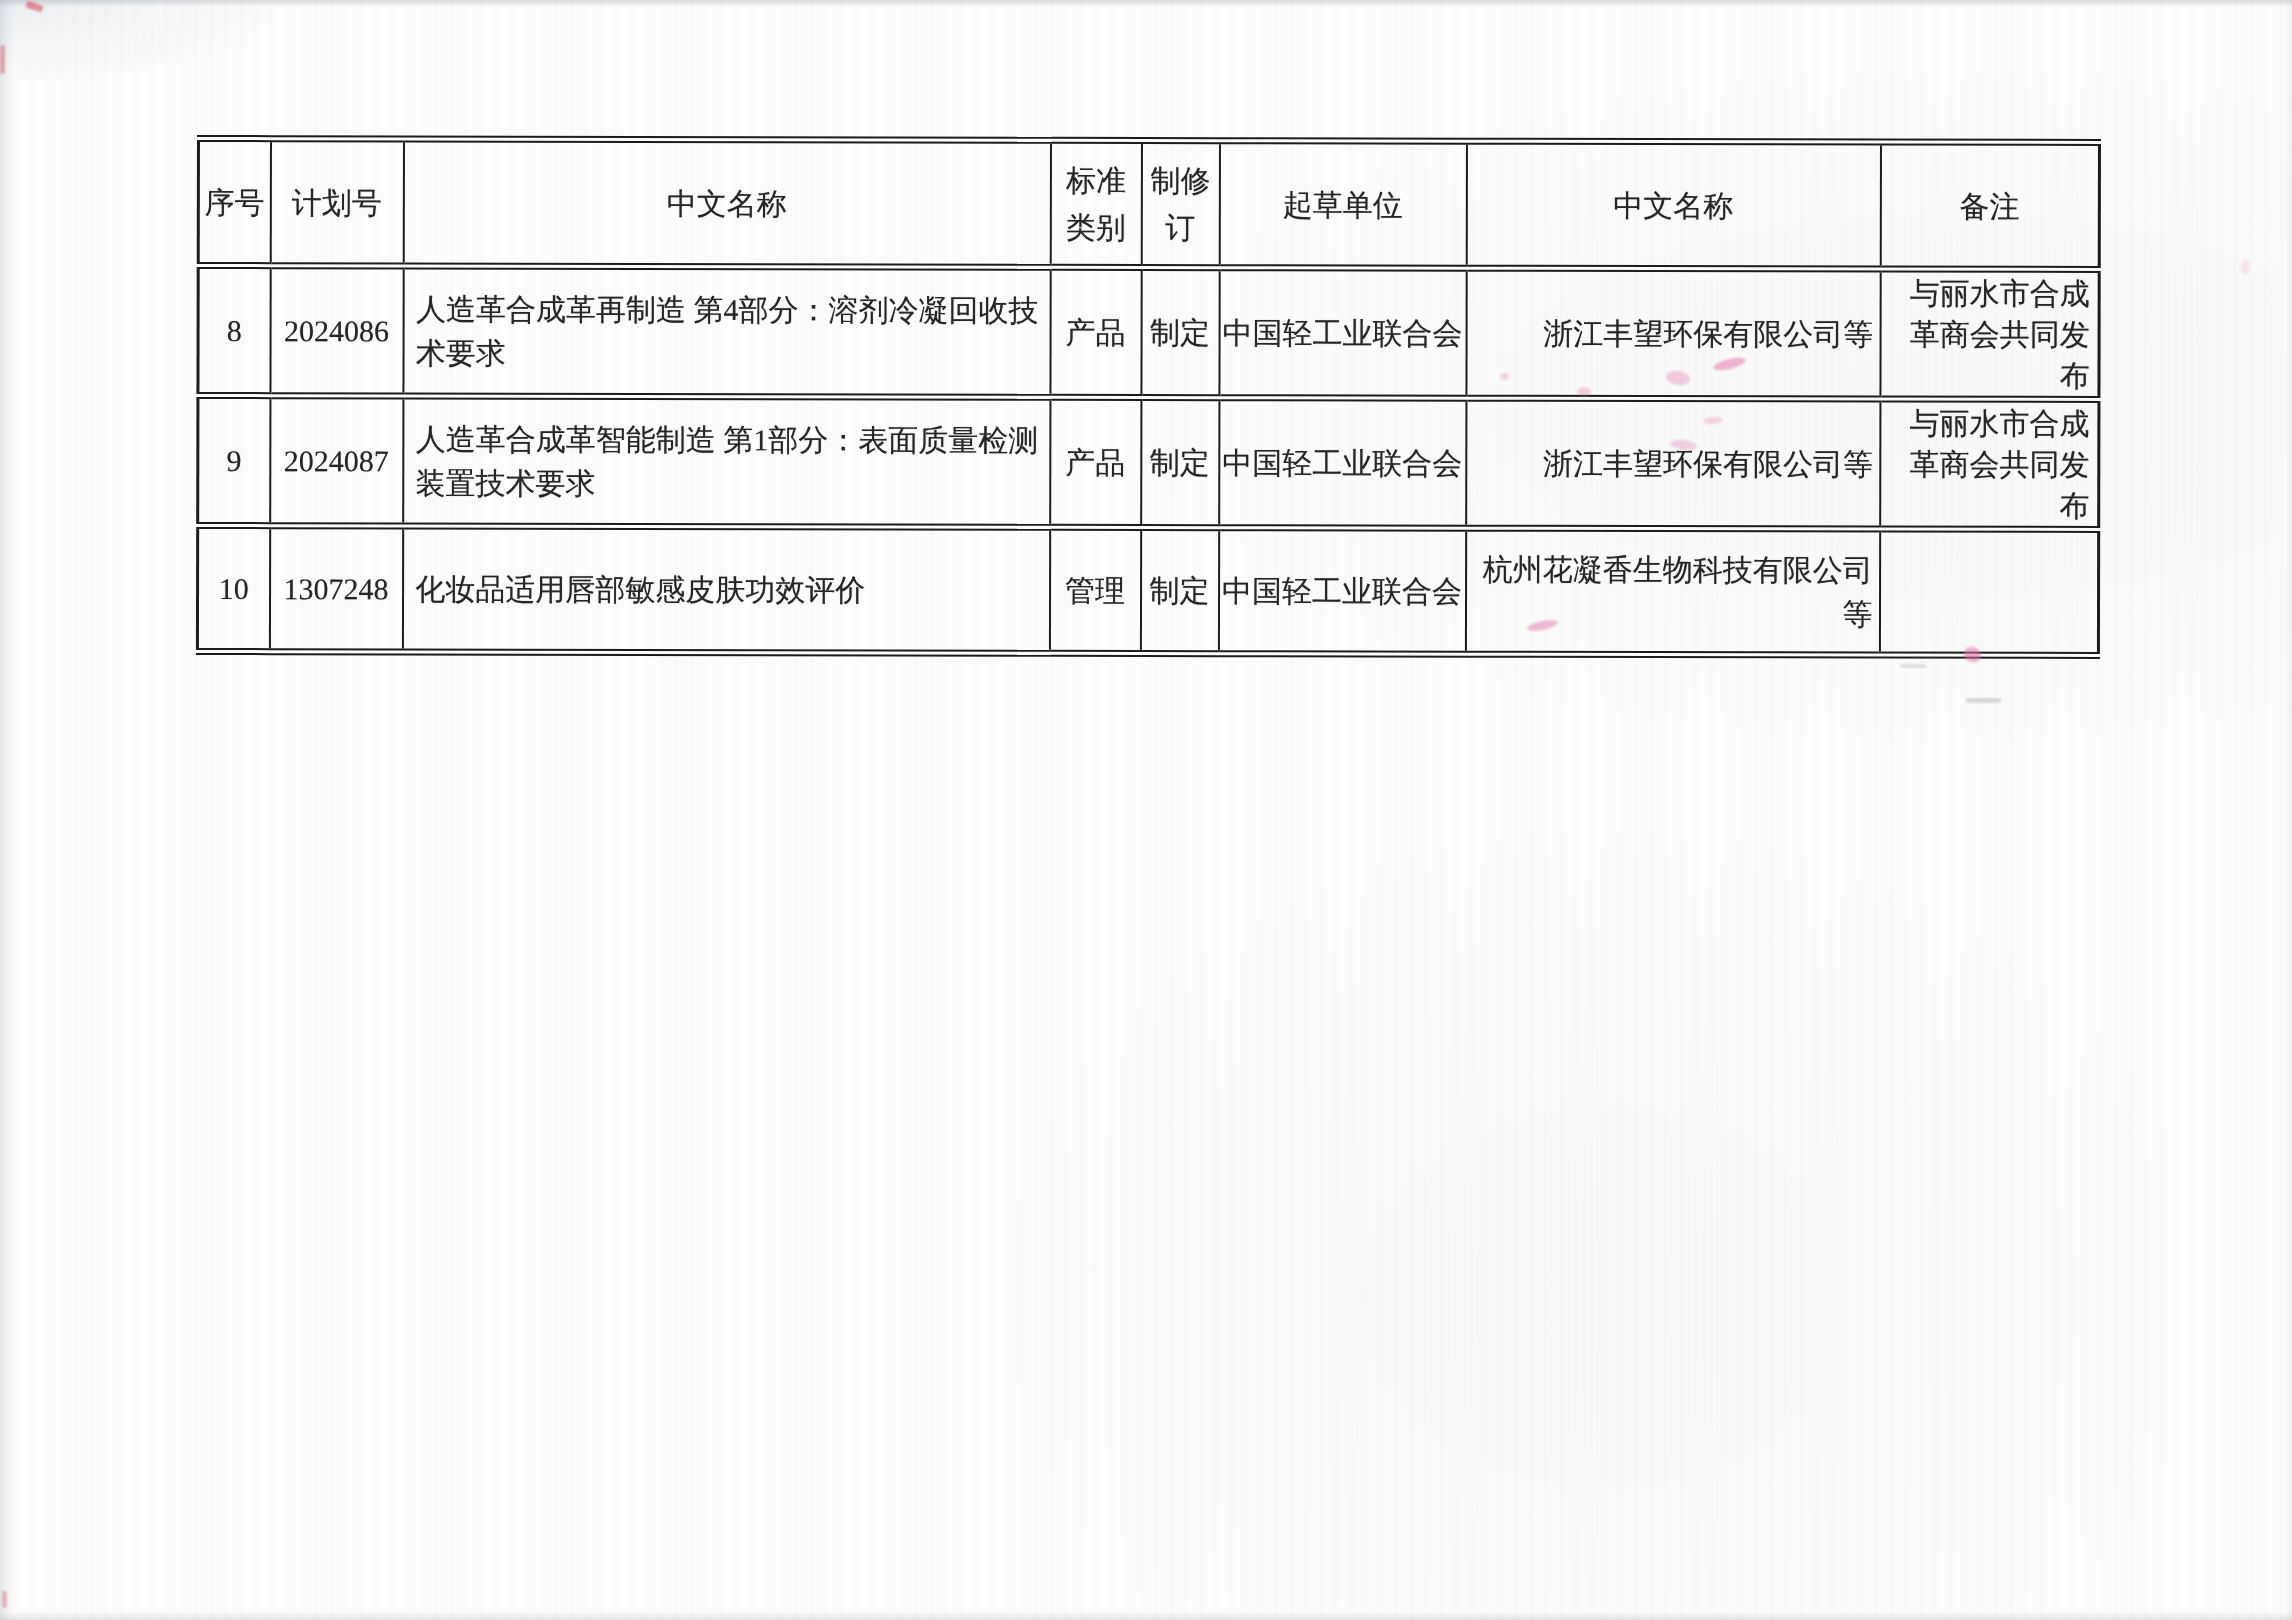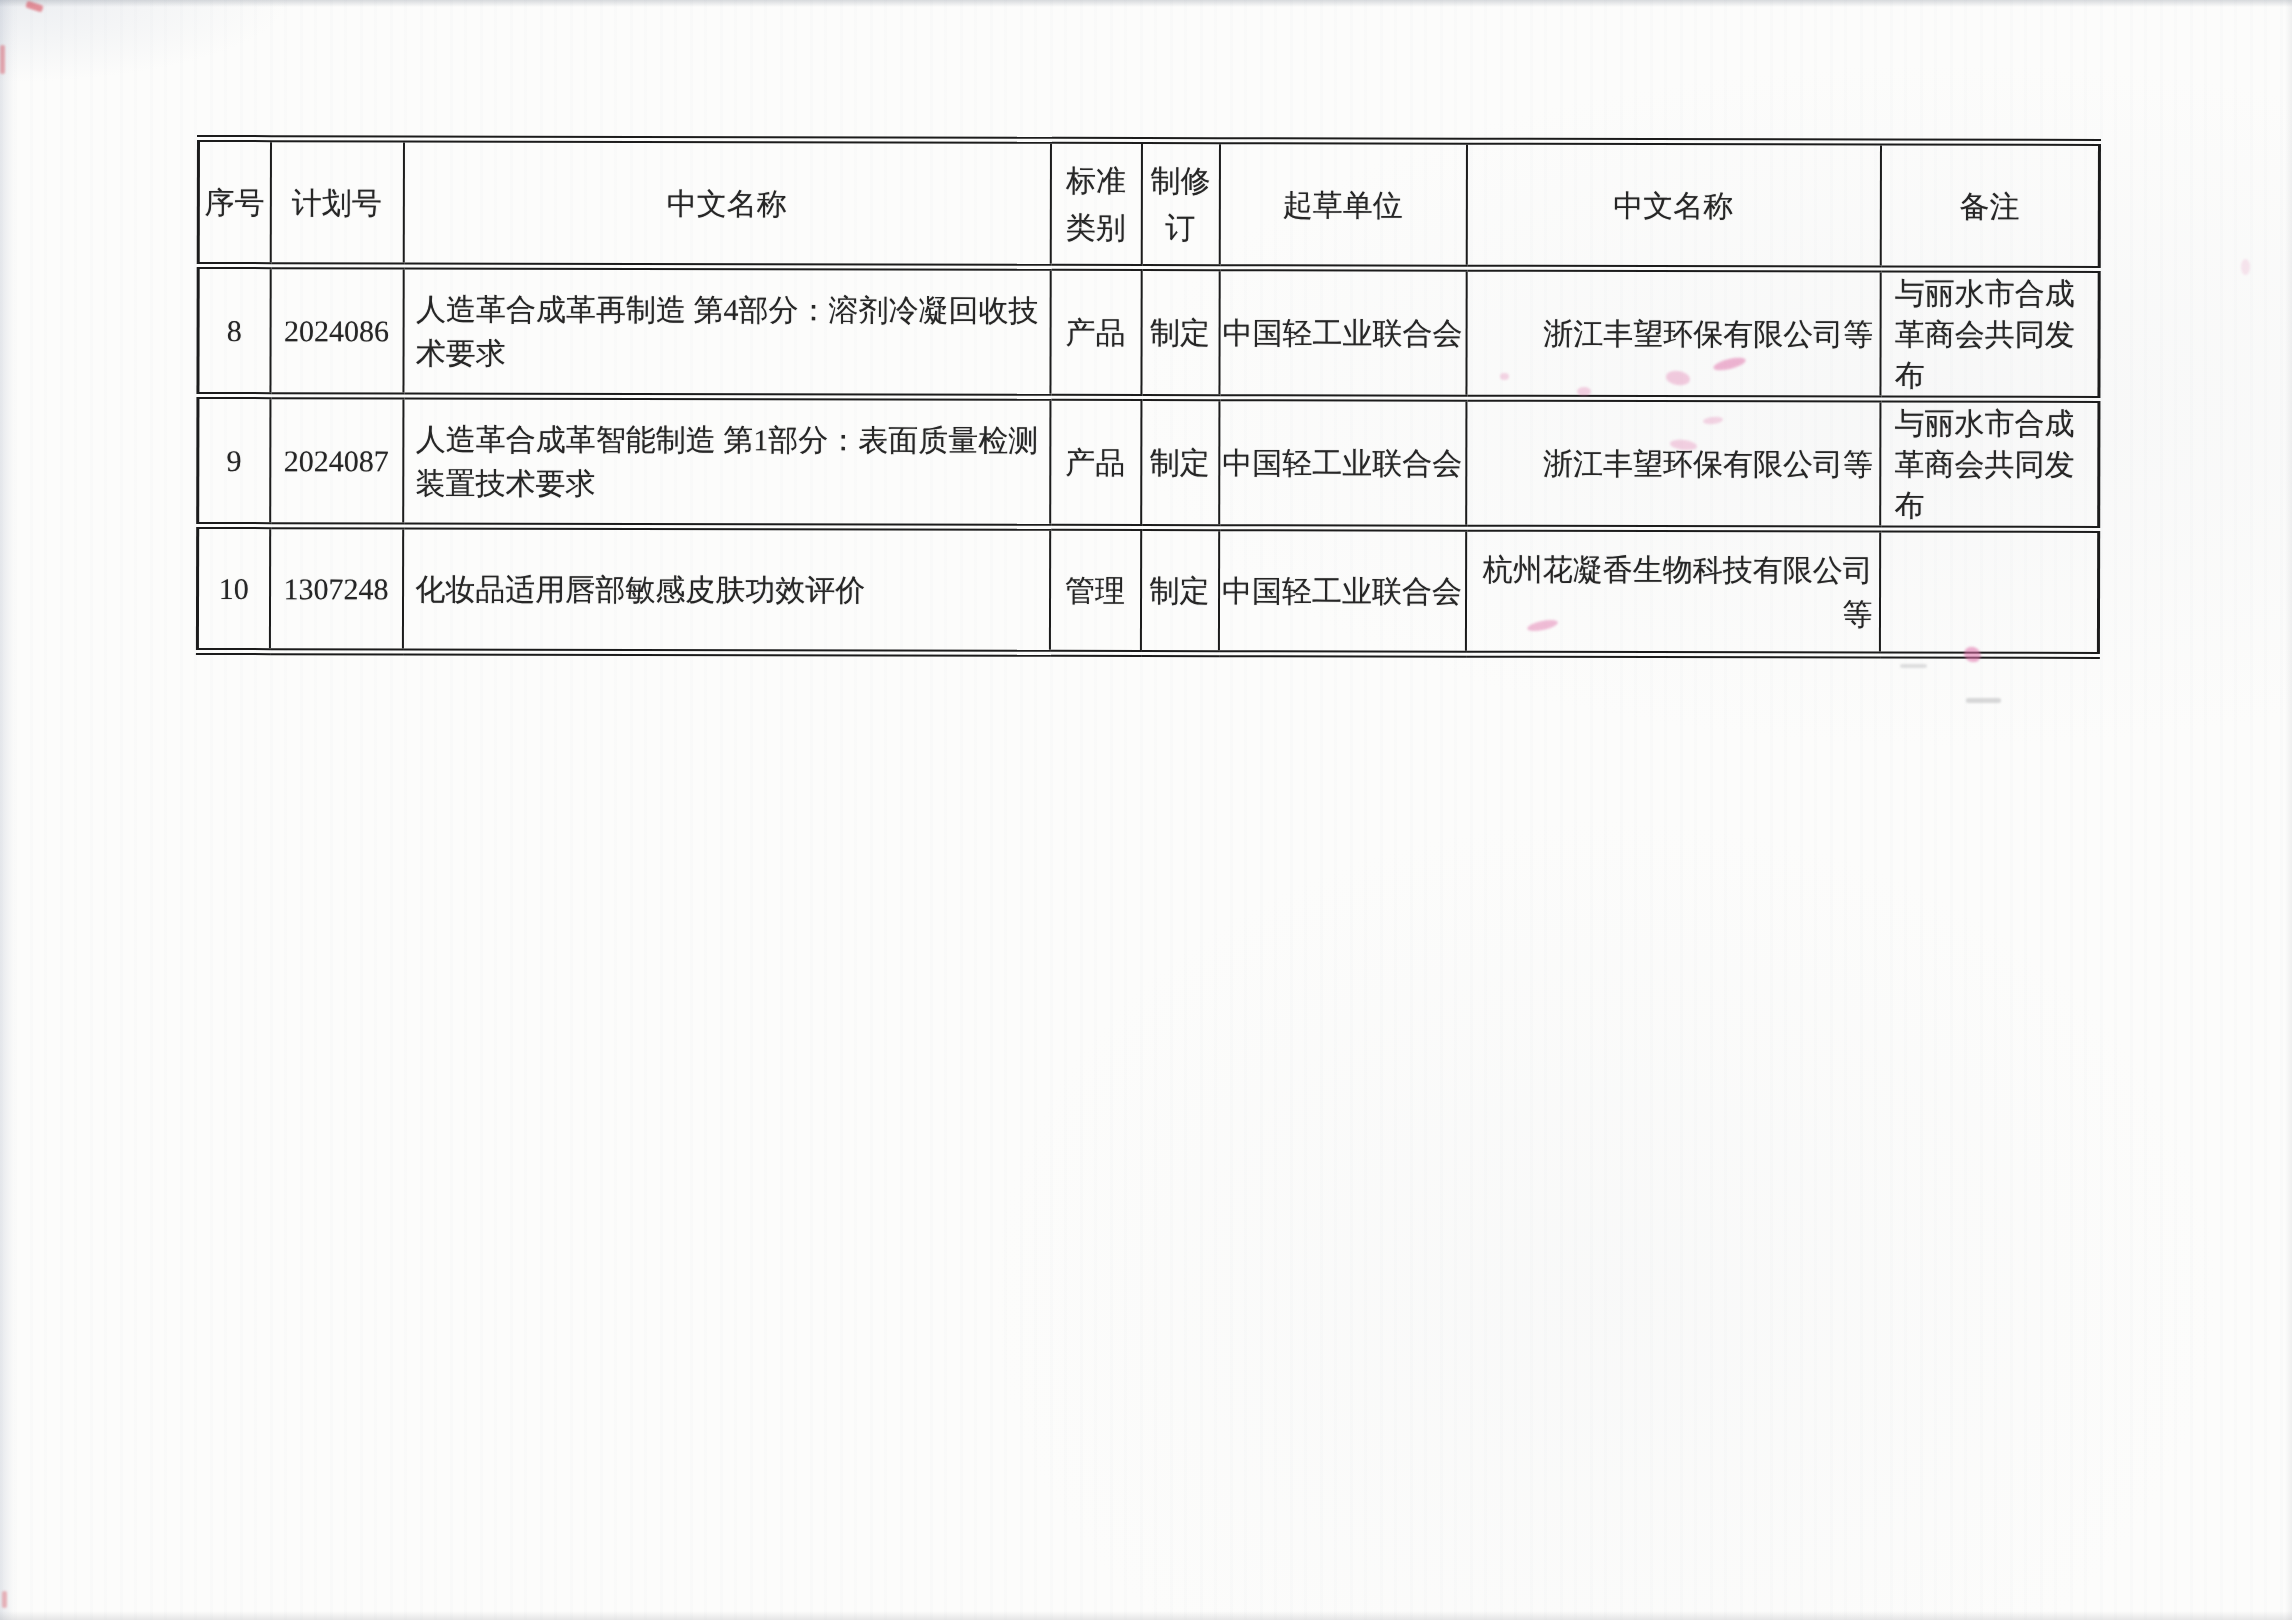--- a/index.html
+++ b/index.html
@@ -81,21 +81,21 @@
   th{
     text-align:center;
     line-height:47px;
   }
   td{line-height:44px;}
   .col-index, .col-plan_no, .col-std_category, .col-revision_type, .col-responsible_unit{
     text-align:center;
   }
   td.col-name_cn{text-align:left;padding:0 7.8px 0 11.8px;}
   td.col-drafting_unit{text-align:right;padding:0 5.9px 0 7.8px;}
-  td.col-remarks{text-align:left;padding:0 7.8px 0 13.7px;line-height:41px;}
+  td.col-remarks{text-align:right;padding:0 7.8px 0 13.7px;line-height:41px;}
 
   
   .mark{position:absolute;border-radius:50%;filter:blur(1.2px);}
   .pink{background:var(--pink);}
   .gray{background:#b9babc;border-radius:2px;}
   .redspeck{position:absolute;background:var(--red);filter:blur(0.8px);border-radius:2px;}
   .m1{left:1713px;top:359px;width:33px;height:9.8px;opacity:.50;transform:rotate(-14deg);}
   .m2{left:1666px;top:371px;width:23.5px;height:13.7px;opacity:.34;transform:rotate(9deg);}
   .m3{left:1577px;top:387px;width:13.7px;height:8.8px;opacity:.30;}
   .m4{left:1703px;top:417px;width:19.6px;height:6.9px;opacity:.28;transform:rotate(-6deg);}

